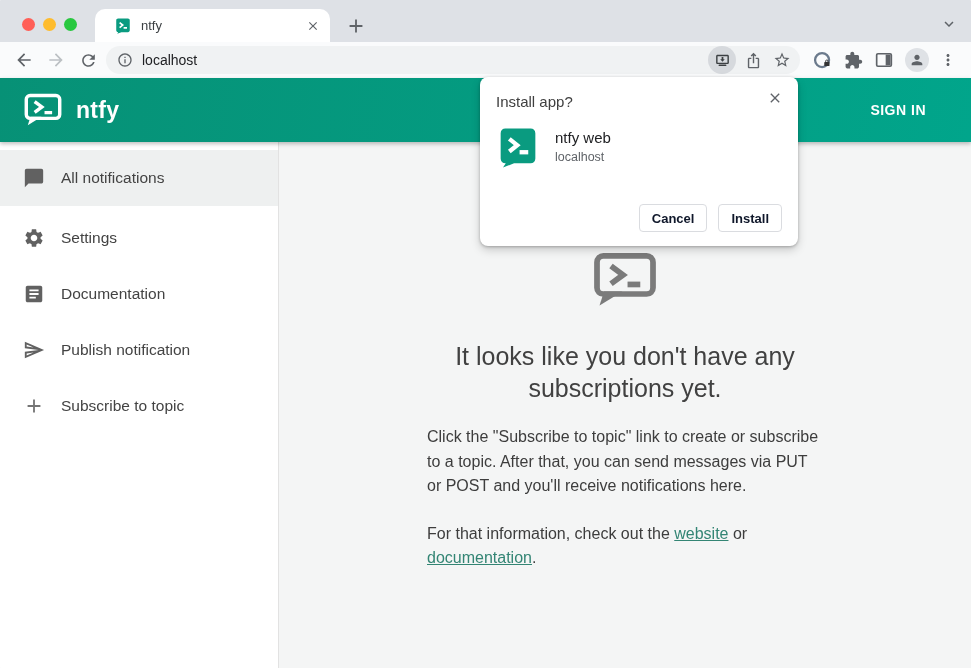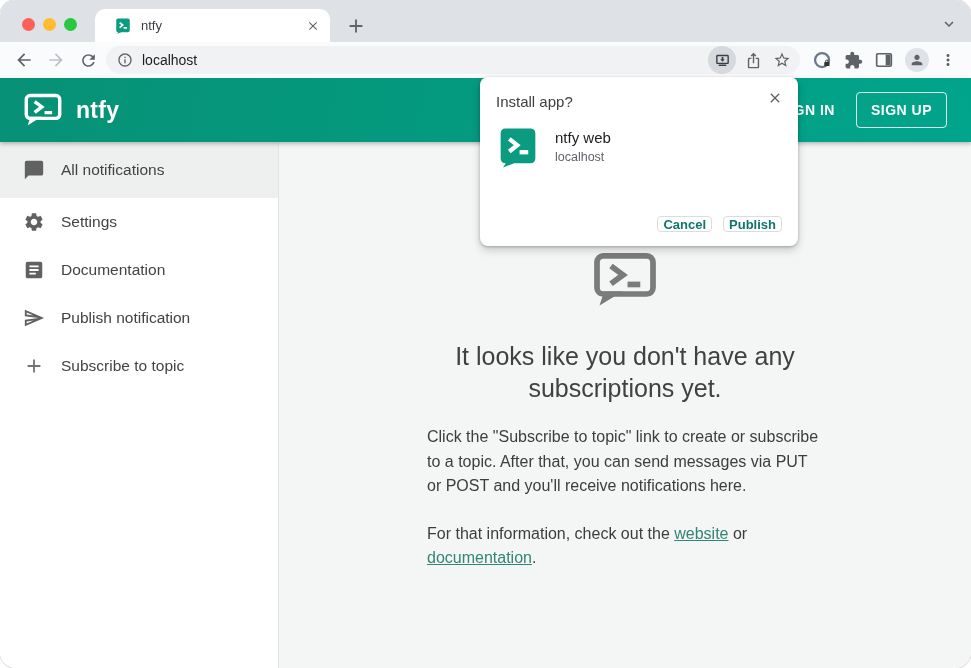--- a/index.html
+++ b/index.html
@@ -1,18 +1,18 @@
 <!DOCTYPE html>
 <html><head>
 <meta charset="utf-8">
 <style>
   * { margin:0; padding:0; box-sizing:border-box; }
   html,body { background:#fff; }
   body { font-family:"Liberation Sans","DejaVu Sans",sans-serif; }
-  .window { position:relative; width:971px; height:668px; border-radius:16px; overflow:hidden;
+  .window { position:relative; width:971px; height:668px; border-radius:1px; overflow:hidden;
             background:#fff; box-shadow:0 0 0 1px rgba(0,0,0,.14); }
 
   
   .tabstrip { position:absolute; top:0; left:0; right:0; height:42px; background:#dee1e6; }
   .traffic { position:absolute; left:22px; top:18px; display:flex; gap:8px; }
   .dot { width:13px; height:13px; border-radius:50%; }
   .dot.red{ background:#ff5f57; } .dot.yellow{ background:#febc2e; } .dot.green{ background:#28c840; }
   .tab { position:absolute; left:95px; top:9px; width:235px; height:33px; background:#fff;
          border-radius:10px 10px 0 0; display:flex; align-items:center; padding:0 10px 0 20px; }
   .tab-title { margin-left:10px; font-size:13px; color:#3c4043; flex:1; }
@@ -41,43 +41,43 @@
   .brand { margin-left:14px; font-size:23px; font-weight:bold; letter-spacing:.3px; }
   .appbar-spacer { flex:1; }
   .signin { font-size:14px; font-weight:bold; letter-spacing:.5px; padding:9px 12px; margin-right:9px; cursor:pointer; }
   .signup { font-size:14px; font-weight:bold; letter-spacing:.5px; padding:9px 14px;
             border:1px solid rgba(255,255,255,.85); border-radius:4px; cursor:pointer; }
 
   
   .bodyarea { position:absolute; top:142px; left:0; right:0; bottom:0; display:flex; }
   .sidebar { width:279px; background:#fff; border-right:1px solid #e2e2e2; }
   .nav-item { height:48px; display:flex; align-items:center; padding-left:23px; gap:16px;
-              color:#434343; font-size:15.5px; cursor:pointer; }
+              color:#434343; font-size:15.5px; cursor:pointer;margin-top:8px; }
   .nav-item .nicon { color:#616161; display:flex; }
   .nav-item.selected { height:56px; background:#eef0f0; }
   .main { flex:1; background:#f4f5f5; }
   .content { width:396px; margin:0 auto; padding-top:110px; text-align:center; color:#3d3d3d; }
   .bigicon { color:#7b7b7b; }
   .content h1 { font-size:25px; line-height:32px; font-weight:400; color:#414141; margin:28px auto 0; max-width:382px; }
   .content p { text-align:left; font-size:16px; line-height:24.5px; margin-top:21px; }
   .content p.second { margin-top:23px; }
   .content a { color:#338574; text-decoration:underline; cursor:pointer; }
 
   
   .dialog { position:absolute; left:480px; top:77px; width:318px; height:169px; background:#fff;
             border-radius:8px; box-shadow:0 1px 3px rgba(0,0,0,.24),0 4px 10px rgba(0,0,0,.18);
             z-index:10; padding:16px; }
   .dialog-title { font-size:15px; color:#404040; }
   .dialog-close { position:absolute; right:13px; top:11px; width:20px; height:20px; color:#5f6368; cursor:pointer; }
   .dialog-app { display:flex; margin-top:17px; margin-left:3px; gap:18px; }
   .dialog-app-name { font-size:15px; color:#202124; margin-top:2px; }
   .dialog-app-origin { font-size:12.5px; color:#5f6368; margin-top:4px; }
   .dialog-actions { position:absolute; right:16px; bottom:14px; display:flex; gap:11px; }
-  .dlg-btn { height:16px; padding:0 5px; background:#fff; border:1px solid #dadce0; border-radius:4px;
-             color:#0f766e; font-size:13px; font-weight:bold; font-family:inherit; cursor:pointer; }
+  .dlg-btn { height:28px; padding:0 12px; background:#fff; border:1px solid #dadce0; border-radius:4px;
+             color:#0f172a; font-size:13px; font-weight:bold; font-family:inherit; cursor:pointer; }
   svg { display:block; }
 </style>
 </head>
 <body>
 
 <div class="window">
 
   <div class="tabstrip">
     <div class="traffic">
       <span class="dot red"></span>
@@ -185,21 +185,20 @@
       <svg width="38" height="34" viewBox="0 0 100 88">
           <rect x="6" y="6" width="88" height="60" rx="10" fill="none" stroke="#fff" stroke-width="9"></rect>
           <path d="M17 62 L10 84 L46 62 Z" fill="#fff"></path>
           <polyline points="28,22 47,36 28,50" fill="none" stroke="#fff" stroke-width="9"></polyline>
           <line x1="54" y1="51" x2="74" y2="51" stroke="#fff" stroke-width="9"></line>
         </svg>
     </span>
     <span class="brand">ntfy</span>
     <span class="appbar-spacer"></span>
     <span class="signin">SIGN IN</span>
-    <span class="signup">SIGN UP</span>
   </div>
 
   <div class="bodyarea">
     <nav class="sidebar">
       <div class="nav-item selected">
         <span class="nicon">
           <svg width="22" height="22" viewBox="0 0 24 24" fill="currentColor">
               <path d="M20 2H4c-1.1 0-2 .9-2 2v18l4-4h14c1.1 0 2-.9 2-2V4c0-1.1-.9-2-2-2z"></path>
             </svg>
         </span>
@@ -271,17 +270,17 @@
             <line x1="52" y1="64" x2="74" y2="64" stroke="#fff" stroke-width="11"></line>
           </svg>
       </span>
       <span>
         <div class="dialog-app-name">ntfy web</div>
         <div class="dialog-app-origin">localhost</div>
       </span>
     </div>
     <div class="dialog-actions">
       <button class="dlg-btn">Cancel</button>
-      <button class="dlg-btn">Publish</button>
+      <button class="dlg-btn">Install</button>
     </div>
   </div>
 
 </div>
 
 </body></html>

